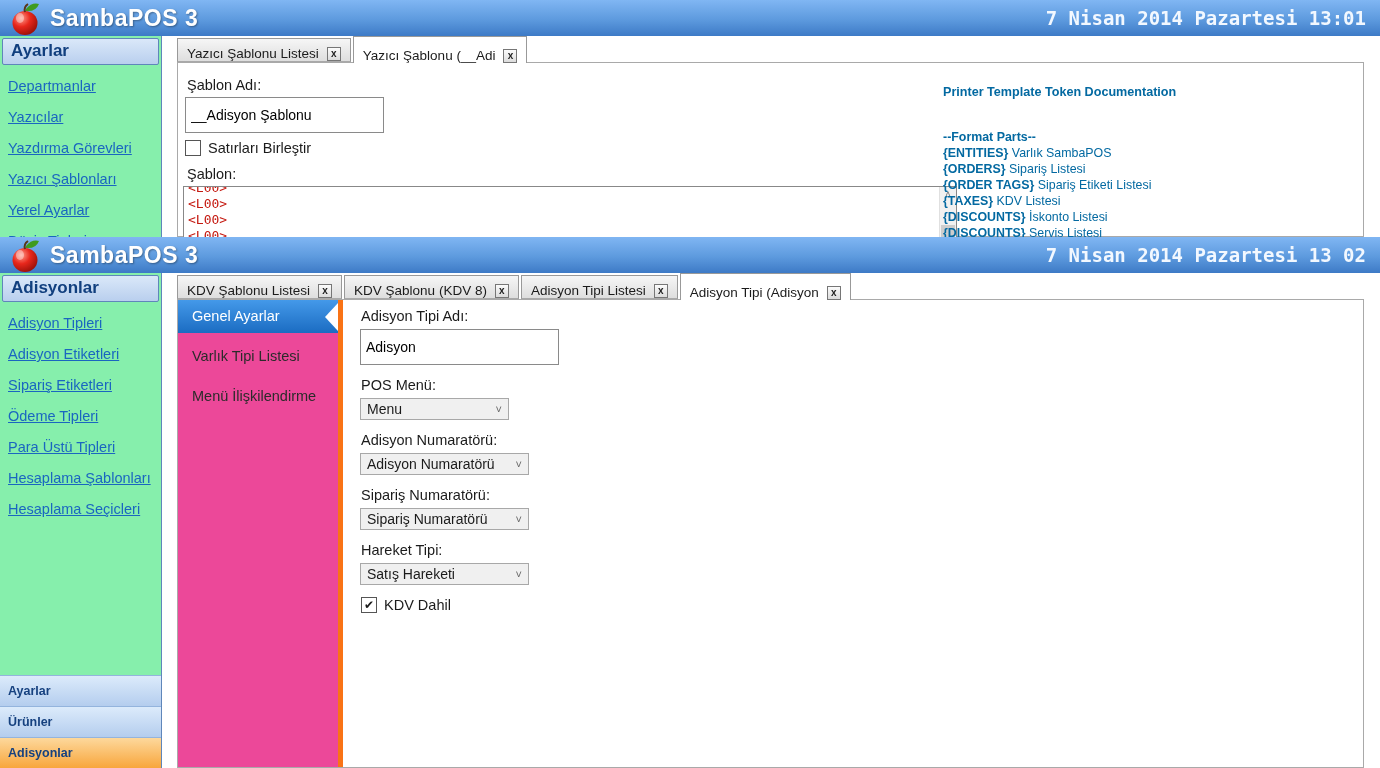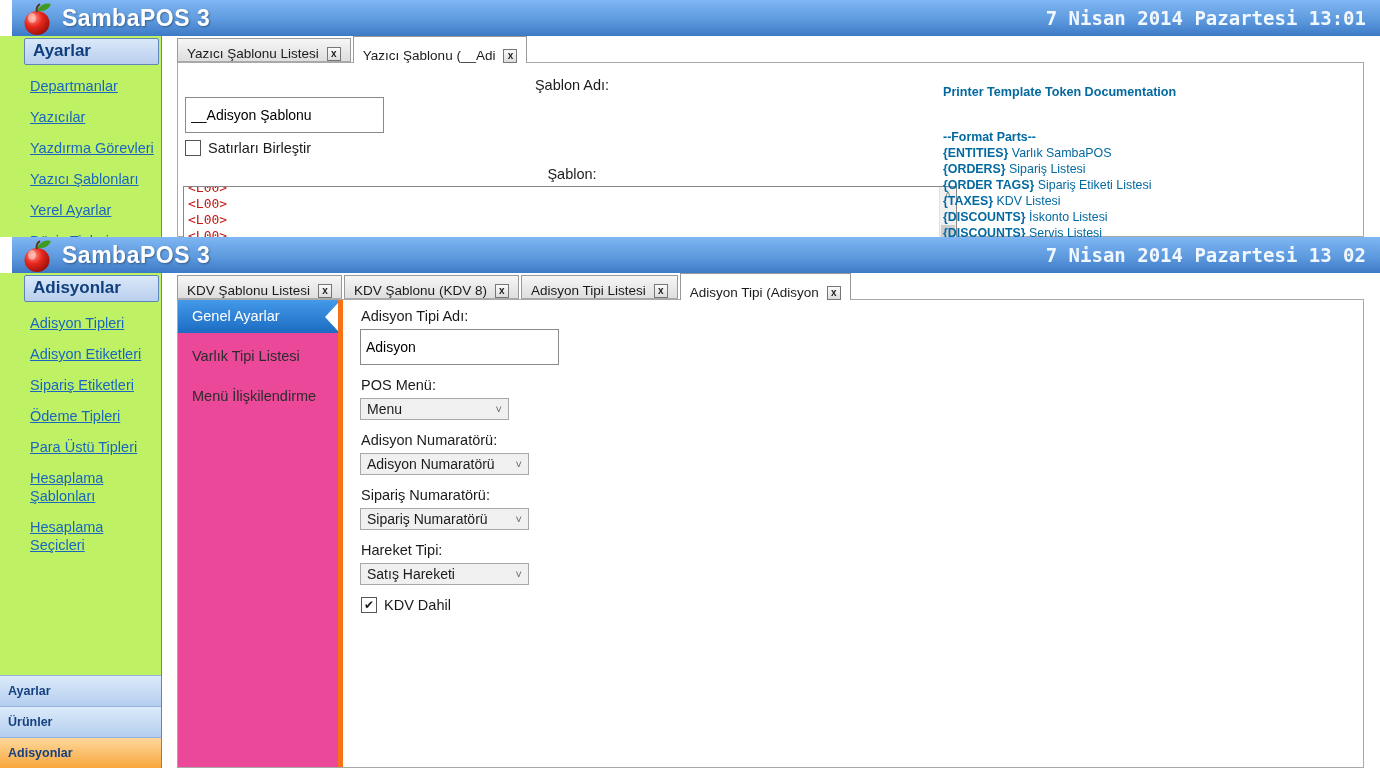--- a/index.html
+++ b/index.html
@@ -4,32 +4,32 @@
 <style>
   * { box-sizing: border-box; margin: 0; padding: 0; }
   html,body { width:1380px; height:768px; overflow:hidden; background:#fff;
               font-family:"Liberation Sans", sans-serif; }
 
   .window { position:absolute; left:0; width:1380px; overflow:hidden; background:#fff; }
   #win1 { top:0; height:237px; }
   #win2 { top:237px; height:531px; }
 
   
-  .titlebar { position:absolute; top:0; left:12px; right:0; height:36px;
+  .titlebar { position:absolute; top:0; left:0; right:0; height:36px;
               background:linear-gradient(180deg,#80b6f3 0%,#5d9ade 55%,#3d7ac6 100%);
               display:flex; align-items:center; }
   .applogo { margin:1px 0 0 10px; width:32px; height:34px; flex:0 0 auto; }
   .apptitle { color:#fff; font-size:23px; font-weight:bold; margin-left:8px;
               text-shadow:1px 1px 2px rgba(0,0,0,.35); letter-spacing:.5px; }
   .clock { margin-left:auto; margin-right:14px; color:#f2f8ff; font-weight:bold;
            font-size:19px; font-family:"DejaVu Sans Mono", monospace; }
 
   
   .sidebar { position:absolute; top:36px; bottom:0; left:0; width:162px;
-             background:#bef264; border-right:1px solid #5f86ba;padding-left:22px; }
+             background:#86efac; border-right:1px solid #5f86ba; }
   .sidebar-header { margin:2px; padding:2px 8px 3px 8px; font-size:17px; font-weight:bold;
                     color:#113f7e; border:1px solid #5f86ba; border-radius:2px;
                     background:linear-gradient(#dae8f9,#b9cfee); }
   .slinks { padding:10px 0 0 8px; }
   .slink { display:block; color:#1a66c0; text-decoration:underline; font-size:14.5px;
            line-height:18px; margin-bottom:13px; cursor:pointer; }
 
   
   .accordion { position:absolute; left:0; right:0; bottom:0; }
   .accbar { height:31px; line-height:30px; padding-left:8px; font-size:12.5px; font-weight:bold;
@@ -49,21 +49,21 @@
                 position:relative; z-index:3; }
   .closebox { width:14px; height:14px; border:1px solid #767676; background:linear-gradient(#fbfbfb,#dcdcdc);
               font-size:10px; font-weight:bold; line-height:12px; text-align:center; color:#222;
               cursor:pointer; }
   .tabcontent { position:absolute; top:26px; left:2px; right:16px; bottom:0;
                 border:1px solid #a9a9a9; background:#fff; }
 
   
   .w1form { position:absolute; left:0; top:0; }
   .flabel { display:block; font-size:14.5px; color:#1b1b1b; }
-  .w1form .flabel { margin:14px 0 4px 9px;text-align:center; }
+  .w1form .flabel { margin:14px 0 4px 9px; }
   .tinput { display:block; width:199px; height:36px; border:1px solid #8a8a8a; background:#fff;
             font-size:14px; font-family:"Liberation Sans",sans-serif; padding:1px 5px; margin-left:5px; }
   .cbrow { display:flex; align-items:center; gap:7px; margin:7px 0 0 7px; font-size:14.5px; color:#1b1b1b; }
   .cb { width:16px; height:16px; border:1px solid #555; background:#fff; display:flex;
         align-items:center; justify-content:center; font-size:12px; color:#1a1a1a; cursor:pointer; }
   .tplbox { position:relative; margin:4px 0 0 5px; width:774px; height:120px;
             border:1px solid #888; background:#fff; overflow:hidden; }
   .tpllines { margin-top:-7px; padding-left:4px;
               font-family:"DejaVu Sans Mono", monospace; font-size:13px; line-height:16px; }
   .tpl-red { color:#c51a11; }

